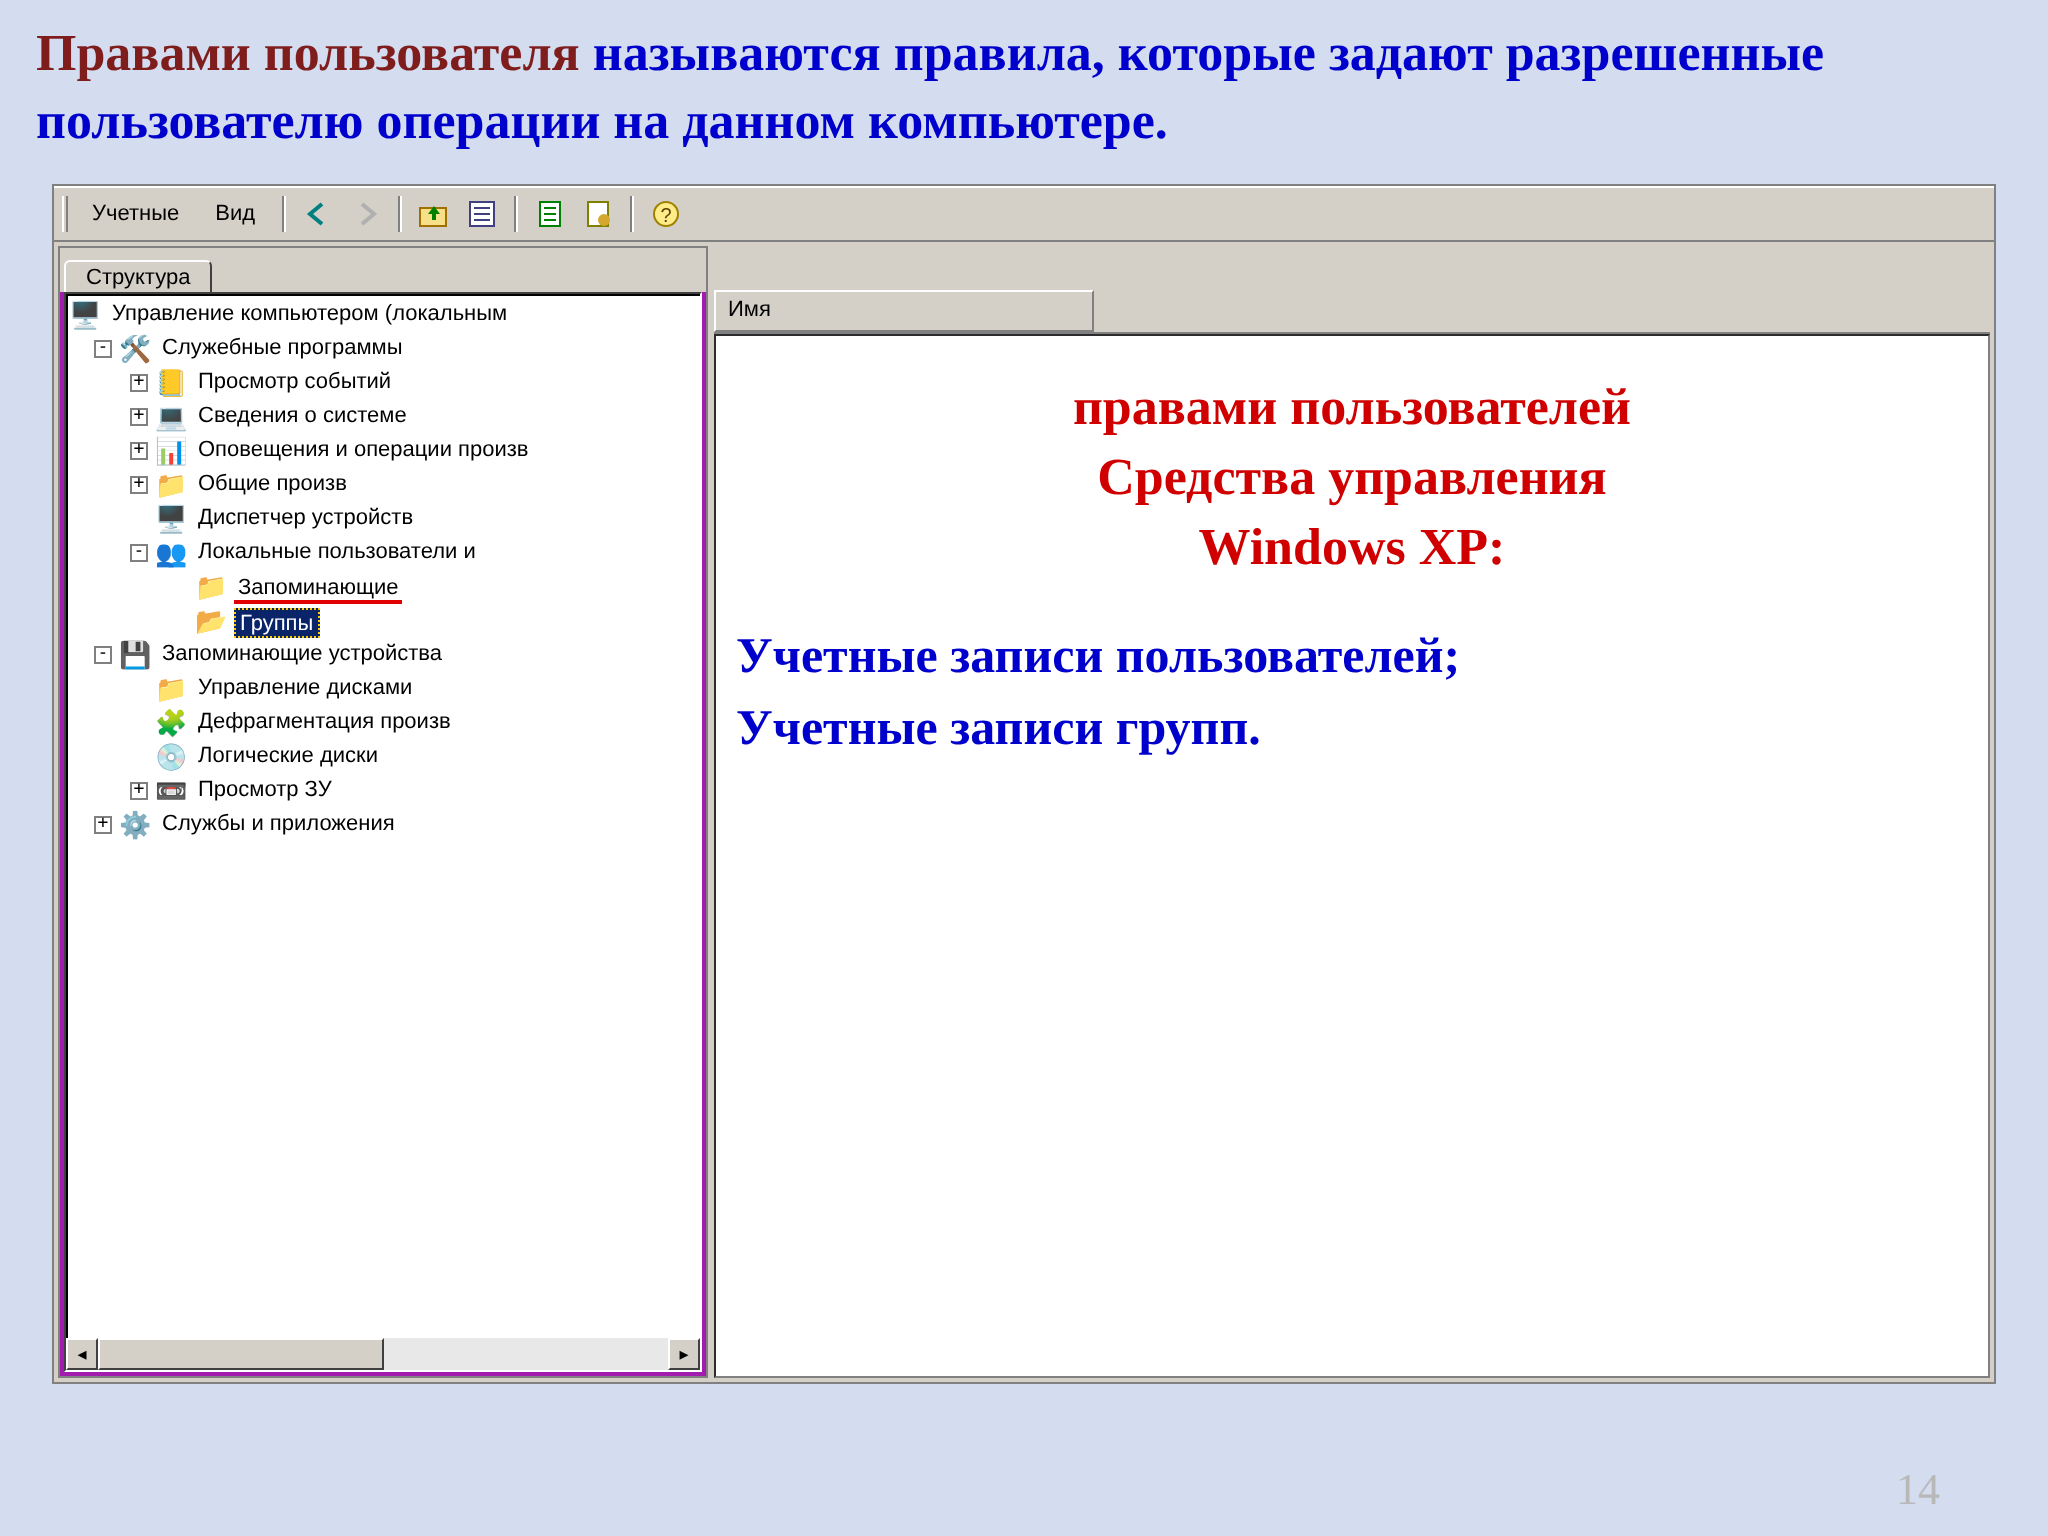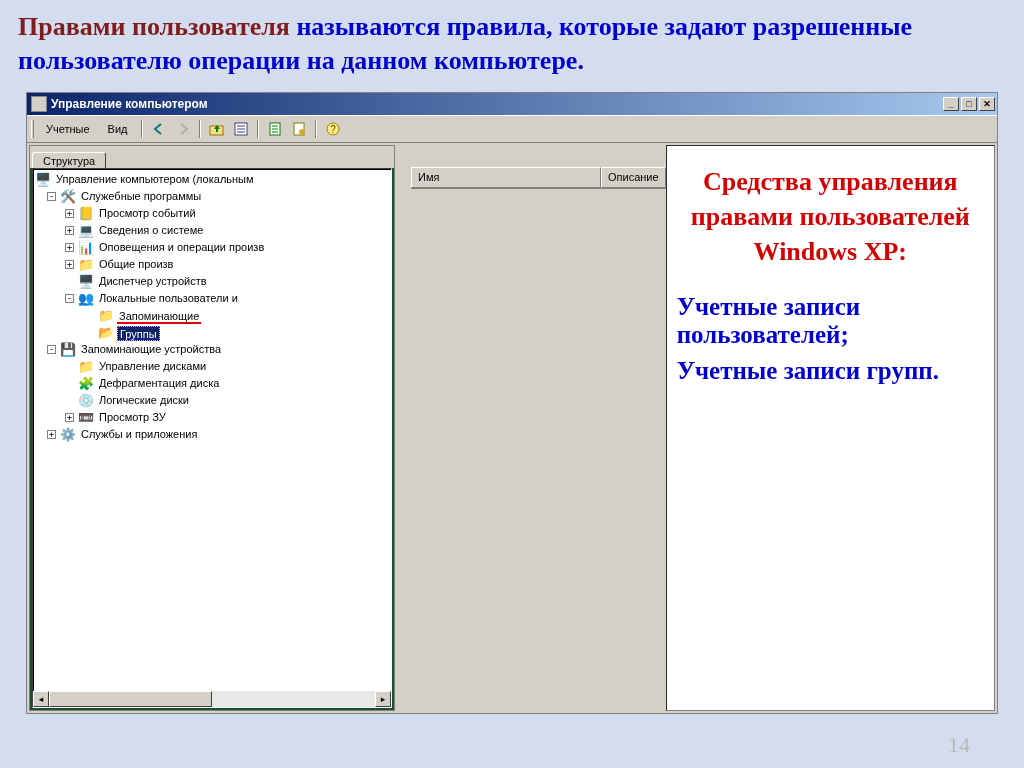--- a/index.html
+++ b/index.html
@@ -84,25 +84,25 @@
 }
 .tb-iconbtn svg { width: 16px; height: 16px; }
 
 .content-area {
   display: flex;
   padding: 2px;
   background: #d4d0c8;
   height: 570px;
 }
 .left-pane {
-  width: 366px;
+  width: 325px;
   display: flex;
   flex-direction: column;
   border: 1px solid #808080;
-  background: #14532d;
+  background: #a21caf;
 }
 .pane-tab-row {
   height: 22px;
   display: flex;
   align-items: flex-end;
   padding-left: 2px;
   background: #d4d0c8;
 }
 .pane-tab {
   background: #d4d0c8;
@@ -168,22 +168,22 @@
   width: 16px; height: 16px; background: #d4d0c8;
   border: 1px solid #fff; border-right-color:#404040; border-bottom-color:#404040;
   display: flex; align-items:center; justify-content:center;
   font-size: 9px;
 }
 .scroll-track { flex:1; background: #e8e8e8; }
 .scroll-thumb { width: 50%; height: 100%; background: #d4d0c8; border: 1px solid #fff; border-right-color:#404040; border-bottom-color:#404040;}
 
 .right-pane {
   flex: 1;
-  margin-left: 16px;
-  display: flex; flex-direction: row;
+  margin-left: 3px;
+  display: flex; flex-direction: column;
 }
 .list-header {
   height: 22px;
   display: flex;
   background: #d4d0c8;
   border-bottom: 1px solid #808080;
   margin-top: 22px;
 }
 .list-header .col {
   border: 1px solid #fff;
@@ -226,29 +226,20 @@
 </style>
 </head>
 <body>
 
 <div class="heading">
   <span class="red">Правами пользователя</span><span class="blue"> называются правила, которые задают разрешенные пользователю операции на данном компьютере.</span>
 </div>
 
 <div class="window">
 
-  <div class="titlebar">
-    <span class="tb-icon"></span>
-    <span class="tb-title">Управление компьютером</span>
-    <div class="tb-buttons">
-      <div class="tb-btn">_</div>
-      <div class="tb-btn">□</div>
-      <div class="tb-btn">✕</div>
-    </div>
-  </div>
 
   <div class="toolbar">
     <div class="tb-grip"></div>
     <div class="tb-menu">Учетные</div>
     <div class="tb-menu">Вид</div>
     <div class="tb-sep"></div>
     <div class="tb-iconbtn">
       <svg viewBox="0 0 16 16">
           <path d="M10 3 L4 8 L10 13" stroke="#008080" stroke-width="2" fill="none"></path>
         </svg>
@@ -358,21 +349,21 @@
             <span class="node-label">Запоминающие устройства</span>
           </div>
           <div class="tree-row" style="padding-left:30px">
             <span class="exp hidden">+</span>
             <span class="node-icon folder">📁</span>
             <span class="node-label">Управление дисками</span>
           </div>
           <div class="tree-row" style="padding-left:30px">
             <span class="exp hidden">+</span>
             <span class="node-icon">🧩</span>
-            <span class="node-label">Дефрагментация диска</span>
+            <span class="node-label">Дефрагментация произв</span>
           </div>
           <div class="tree-row" style="padding-left:30px">
             <span class="exp hidden">+</span>
             <span class="node-icon">💿</span>
             <span class="node-label">Логические диски</span>
           </div>
           <div class="tree-row" style="padding-left:30px">
             <span class="exp">+</span>
             <span class="node-icon">📼</span>
             <span class="node-label">Просмотр ЗУ</span>
@@ -389,26 +380,25 @@
               <div class="scroll-thumb"></div>
             </div>
           <div class="scroll-btn">▸</div>
         </div>
       </div>
     </div>
 
     <div class="right-pane">
       <div class="list-header">
         <div class="col" style="width:190px">Имя</div>
-        <div class="col" style="flex:1">Описание</div>
       </div>
       <div class="list-body">
         <div class="overlay-title">
+          <div>правами пользователей</div>
           <div>Средства управления</div>
-          <div>правами пользователей</div>
           <div>Windows XP:</div>
         </div>
         <div class="overlay-line">Учетные записи пользователей;</div>
         <div class="overlay-line">Учетные записи групп.</div>
       </div>
     </div>
   </div>
 </div>
 
 <div class="page-num">14</div>

